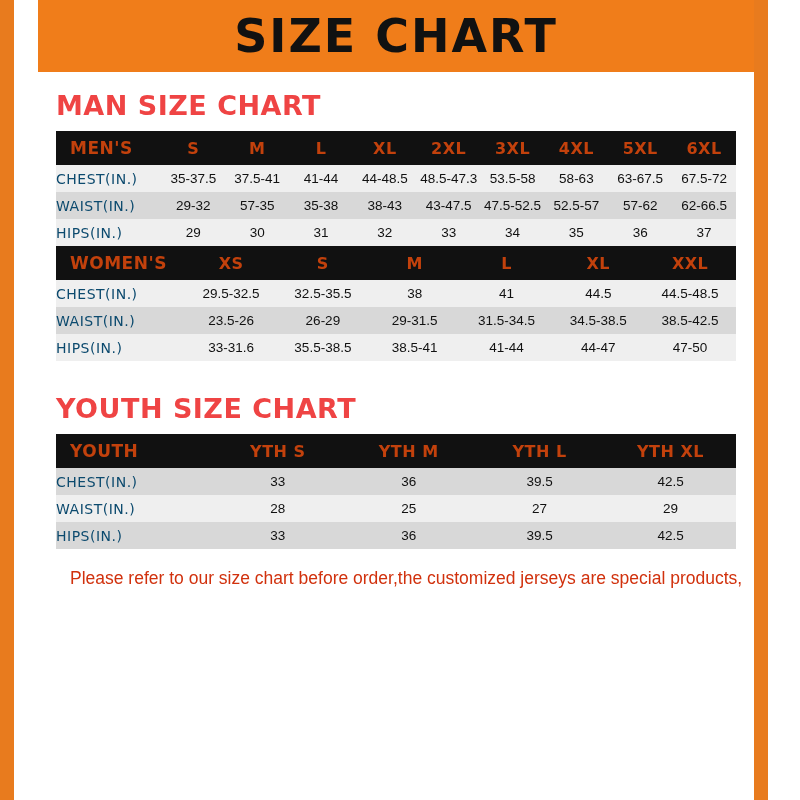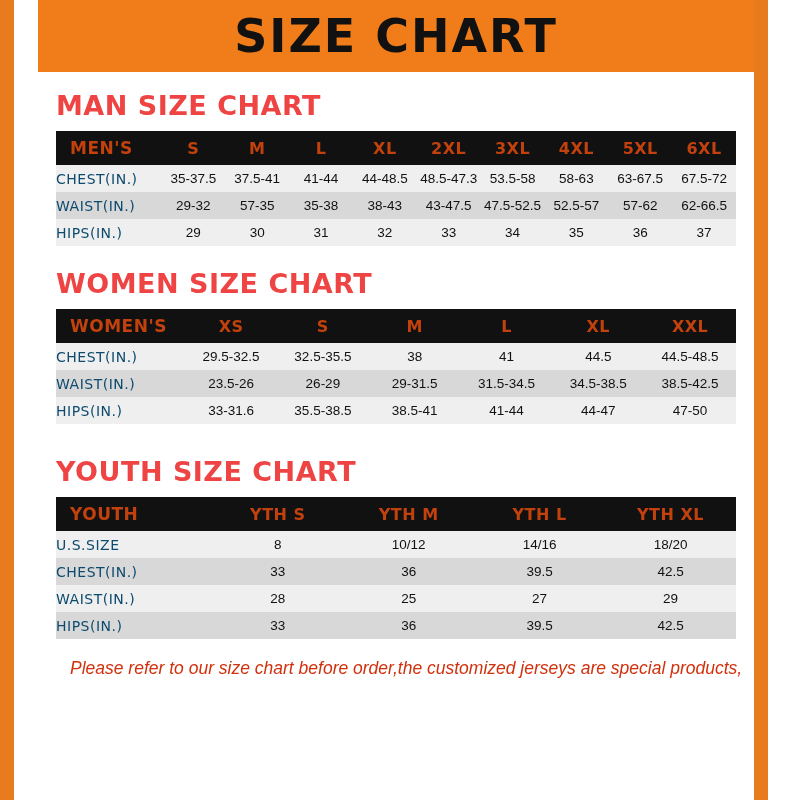--- a/index.html
+++ b/index.html
@@ -105,21 +105,20 @@
   .sec-man col.lab   { width: 15.5%; }
   .sec-women col.lab { width: 19%; }
   .sec-youth col.lab { width: 23%; }
 
   .footer-note {
     margin: 18px 14px 0 14px;
     color: #d1310d;
     font-size: 17.5px;
     line-height: 1.35;
     font-family: "Liberation Sans", sans-serif;
-    font-style: italic;
   }
   .footer-note div { white-space: nowrap; }
 </style>
 </head>
 <body>
 
 <div class="page">
 
   <div class="header-band">
     <div class="header-title">SIZE CHART</div>
@@ -182,21 +181,20 @@
               <td>34</td>
               <td>35</td>
               <td>36</td>
               <td>37</td>
             </tr>
           </tbody>
       </table>
     </div>
 
     <div class="sec-women">
-      <div class="section-title">WOMEN SIZE CHART</div>
       <table class="sizetable">
         <colgroup>
             <col class="lab">
           </colgroup>
         <thead>
             <tr>
               <th class="rowlabel">WOMEN'S</th>
               <th>XS</th>
               <th>S</th>
               <th>M</th>
@@ -246,27 +244,20 @@
         <thead>
             <tr>
               <th class="rowlabel">YOUTH</th>
               <th>YTH S</th>
               <th>YTH M</th>
               <th>YTH L</th>
               <th>YTH XL</th>
             </tr>
           </thead>
         <tbody>
-            <tr class="light">
-              <td class="rowlabel">U.S.SIZE</td>
-              <td>8</td>
-              <td>10/12</td>
-              <td>14/16</td>
-              <td>18/20</td>
-            </tr>
             <tr class="dark">
               <td class="rowlabel">CHEST(IN.)</td>
               <td>33</td>
               <td>36</td>
               <td>39.5</td>
               <td>42.5</td>
             </tr>
             <tr class="light">
               <td class="rowlabel">WAIST(IN.)</td>
               <td>28</td>

